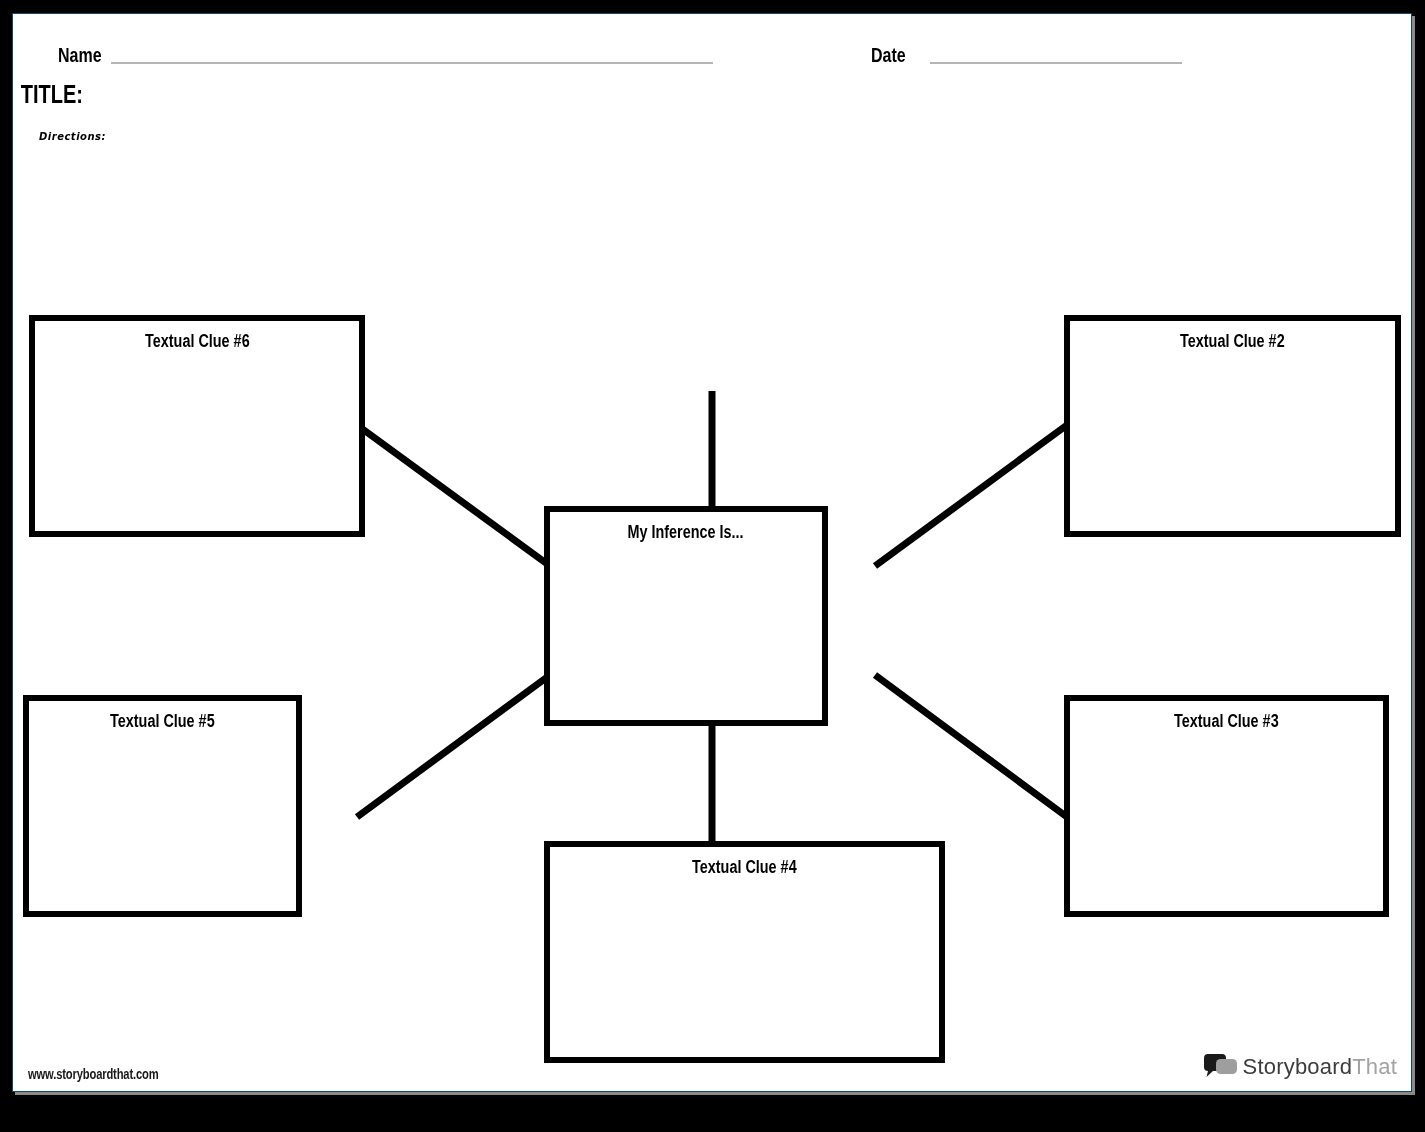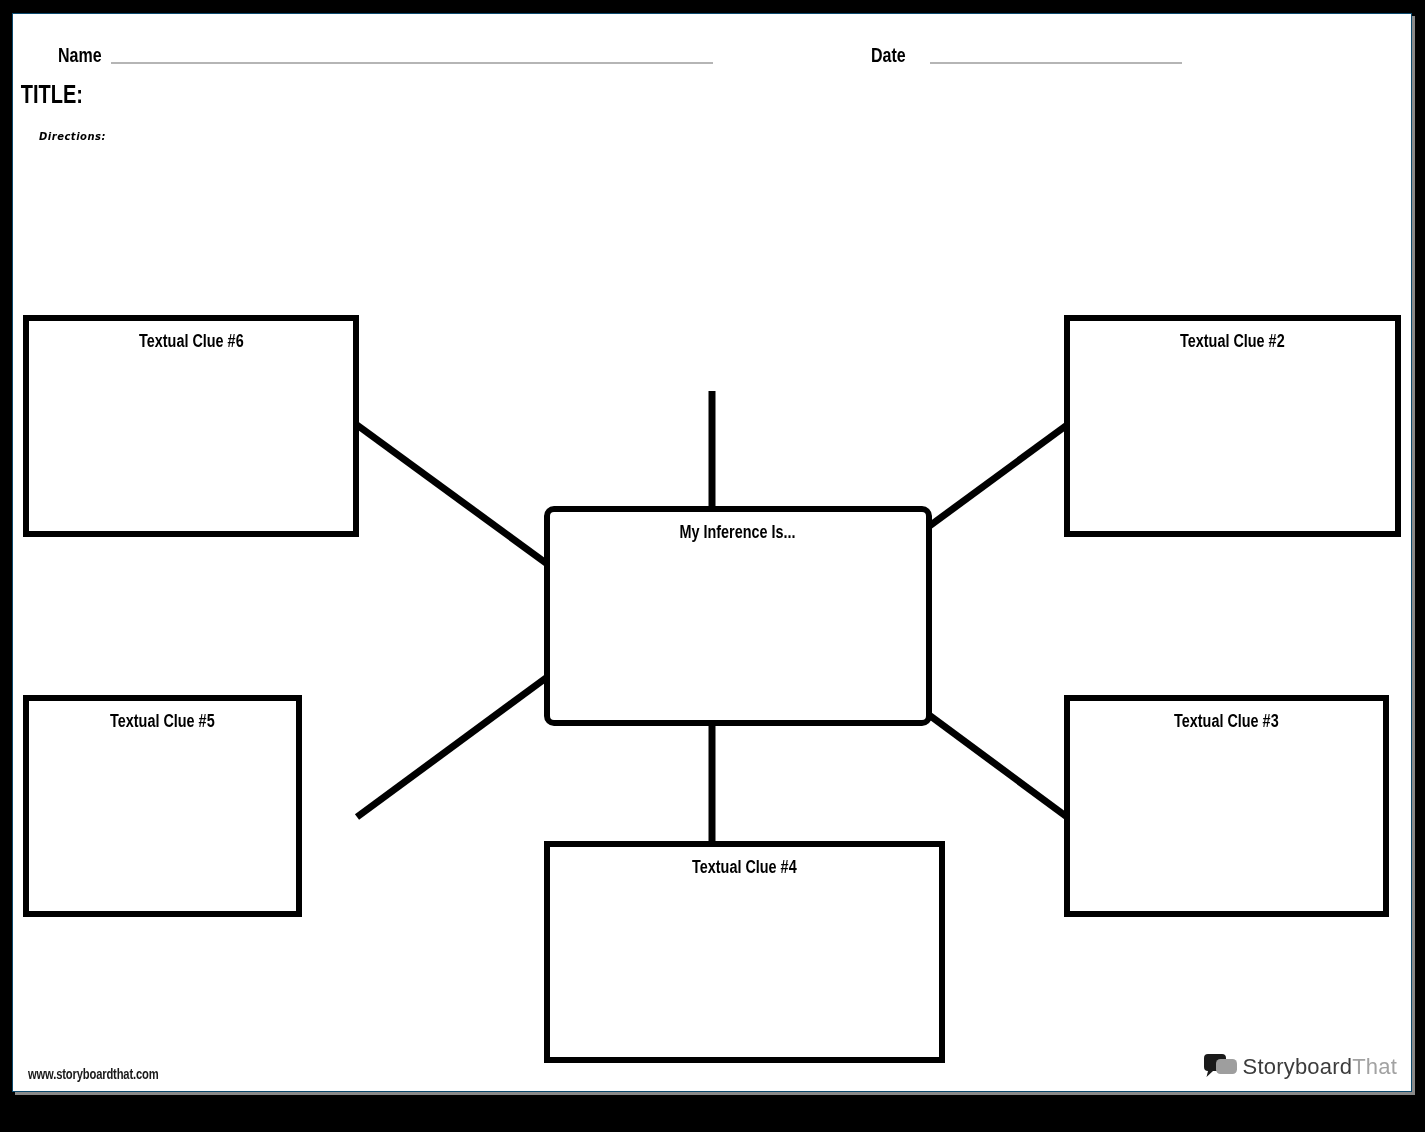--- a/index.html
+++ b/index.html
@@ -74,23 +74,23 @@
     position: absolute;
     background: #ffffff;
     border: 6px solid #000000;
     box-sizing: border-box;
   }
   .node .node-label {
     position: absolute; left: 0; top: 10px; width: 100%;
     text-align: center; font-size: 18px;
   }
   .box-clue1   { left: 531px; top: 158px; width: 337px; height: 219px; }
-  .box-clue6   { left: 10px;  top: 301px; width: 336px; height: 222px; }
+  .box-clue6   { left: 16px;  top: 301px; width: 336px; height: 222px; }
   .box-clue2   { left: 1051px; top: 301px; width: 337px; height: 222px; padding-left: 45px; }
-  .box-center  { left: 531px; top: 492px; width: 388px; height: 220px; border-radius: 10px; }
+  .box-center  { left: 531px; top: 492px; width: 284px; height: 220px; }
   .box-clue5   { left: 10px;  top: 681px; width: 279px; height: 222px; }
   .box-clue3   { left: 1051px; top: 681px; width: 325px; height: 222px; }
   .box-clue4   { left: 531px; top: 827px; width: 401px; height: 222px; }
 
   
   .website {
     position: absolute; left: 15px; bottom: 9px;
     font-size: 14px; font-weight: 700; color: #1a1a1a;
     letter-spacing: -0.2px;
   }

